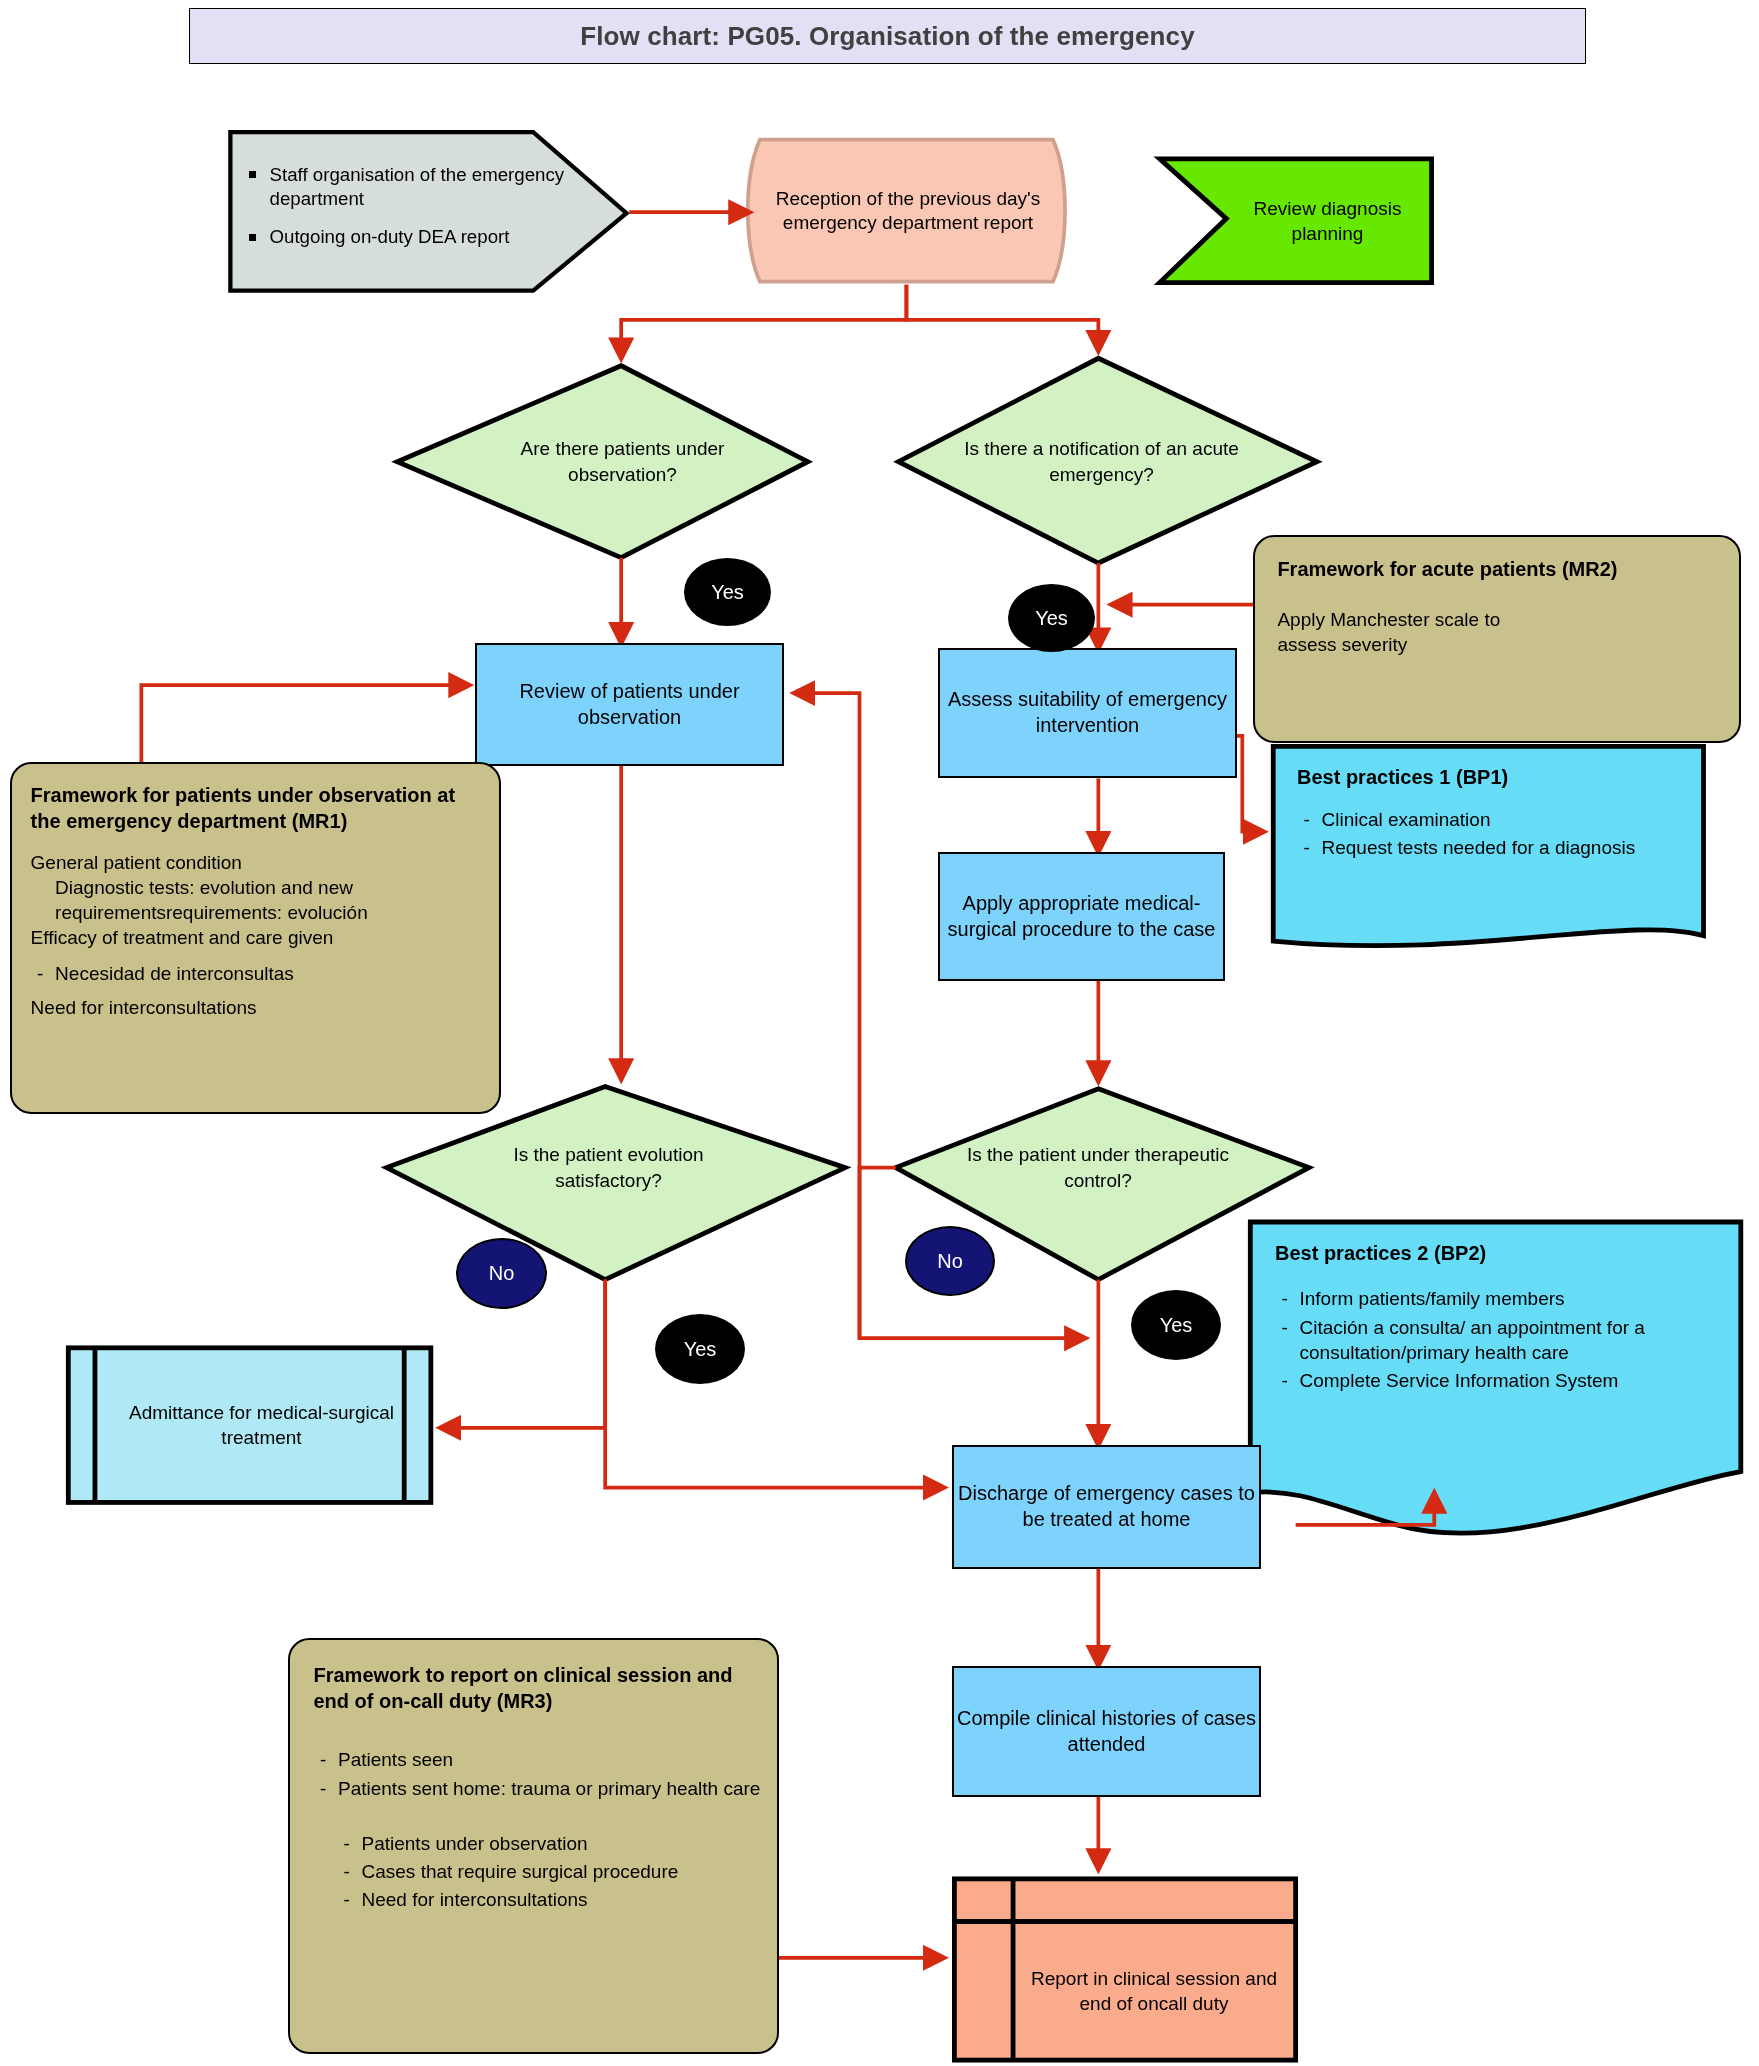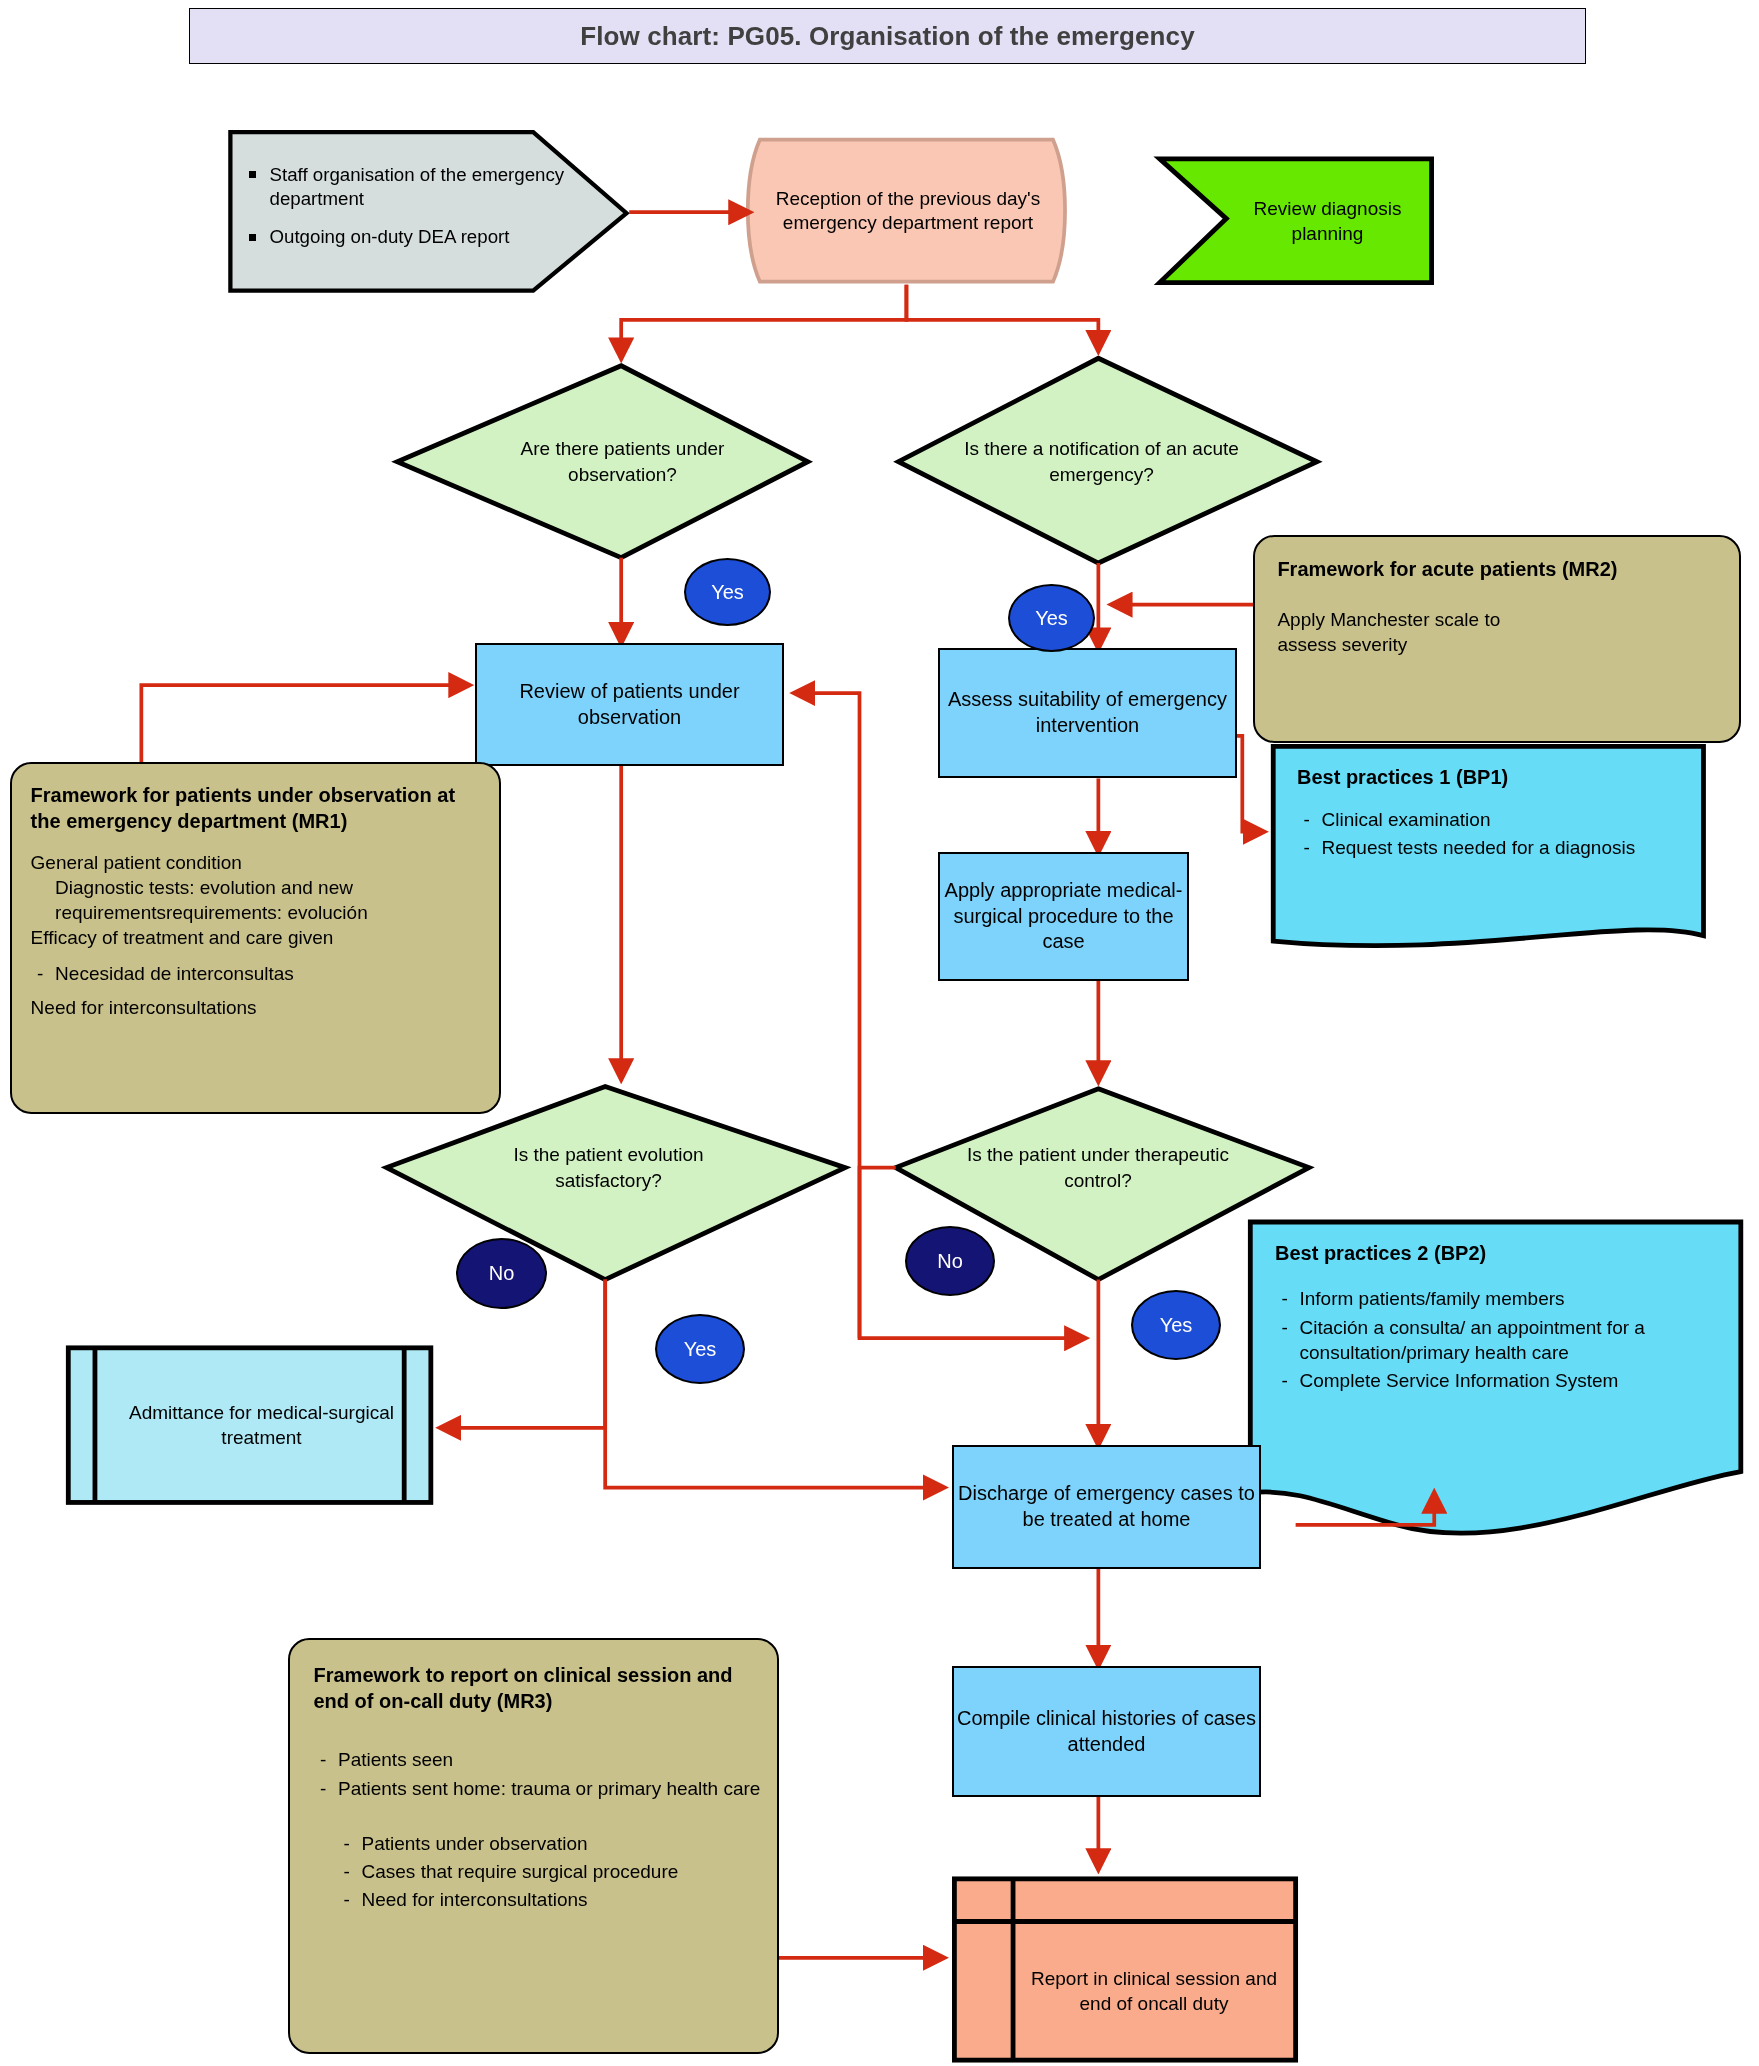--- a/index.html
+++ b/index.html
@@ -32,21 +32,21 @@
 
   .khaki{background:#c9c18c;border:2.7px solid #000;border-radius:21.3px;}
   .khaki .hd{font-weight:bold;font-size:20px;line-height:1.3;color:#000;}
   .khaki .bd{font-size:19px;line-height:1.32;color:#000;}
 
   .cyanbox .hd{font-weight:bold;font-size:20px;color:#000;}
   .cyanbox .bd{font-size:19px;line-height:1.33;color:#000;}
 
   .pill{border-radius:50%;border:2.7px solid #000;display:flex;align-items:center;justify-content:center;}
   .pill span{color:#fff;font-size:20px;}
-  .yes{background:#1d4ed8;}
+  .yes{background:#000000;}
   .no{background:#141475;}
 
   .dmdtxt{position:absolute;display:flex;align-items:center;justify-content:center;
           text-align:center;font-size:19px;line-height:1.35;color:#000;}
 
   ul.bl{margin:0;padding:0;list-style:none;}
   ul.bl li{position:relative;padding-left:24.5px;margin-bottom:3.2px;}
   ul.bl li:before{content:"-";position:absolute;left:6.4px;top:0;}
   ul.sq{margin:0;padding:0;list-style:none;}
   ul.sq li{position:relative;padding-left:24.5px;margin-bottom:14px;font-size:18.7px;line-height:1.3;}
@@ -152,21 +152,21 @@
   </div>
 
   <div class="abs proc ctr" style="left:475px;top:643px;width:309px;height:123px;">
     <div class="txt">Review of patients under observation</div>
   </div>
 
   <div class="abs proc ctr" style="left:938px;top:648px;width:299px;height:130px;">
     <div class="txt">Assess suitability of emergency intervention</div>
   </div>
 
-  <div class="abs proc ctr" style="left:938px;top:852px;width:251px;height:129px;">
+  <div class="abs proc ctr" style="left:938px;top:852px;width:287px;height:129px;">
     <div class="txt">Apply appropriate medical-surgical procedure to the case</div>
   </div>
 
   <div class="abs ctr" style="left:112px;top:1365px;width:299px;height:121px;">
     <div class="txt">Admittance for medical-surgical treatment</div>
   </div>
 
   <div class="abs proc ctr" style="left:952px;top:1666px;width:309px;height:131px;">
     <div class="txt">Compile clinical histories of cases attended</div>
   </div>

